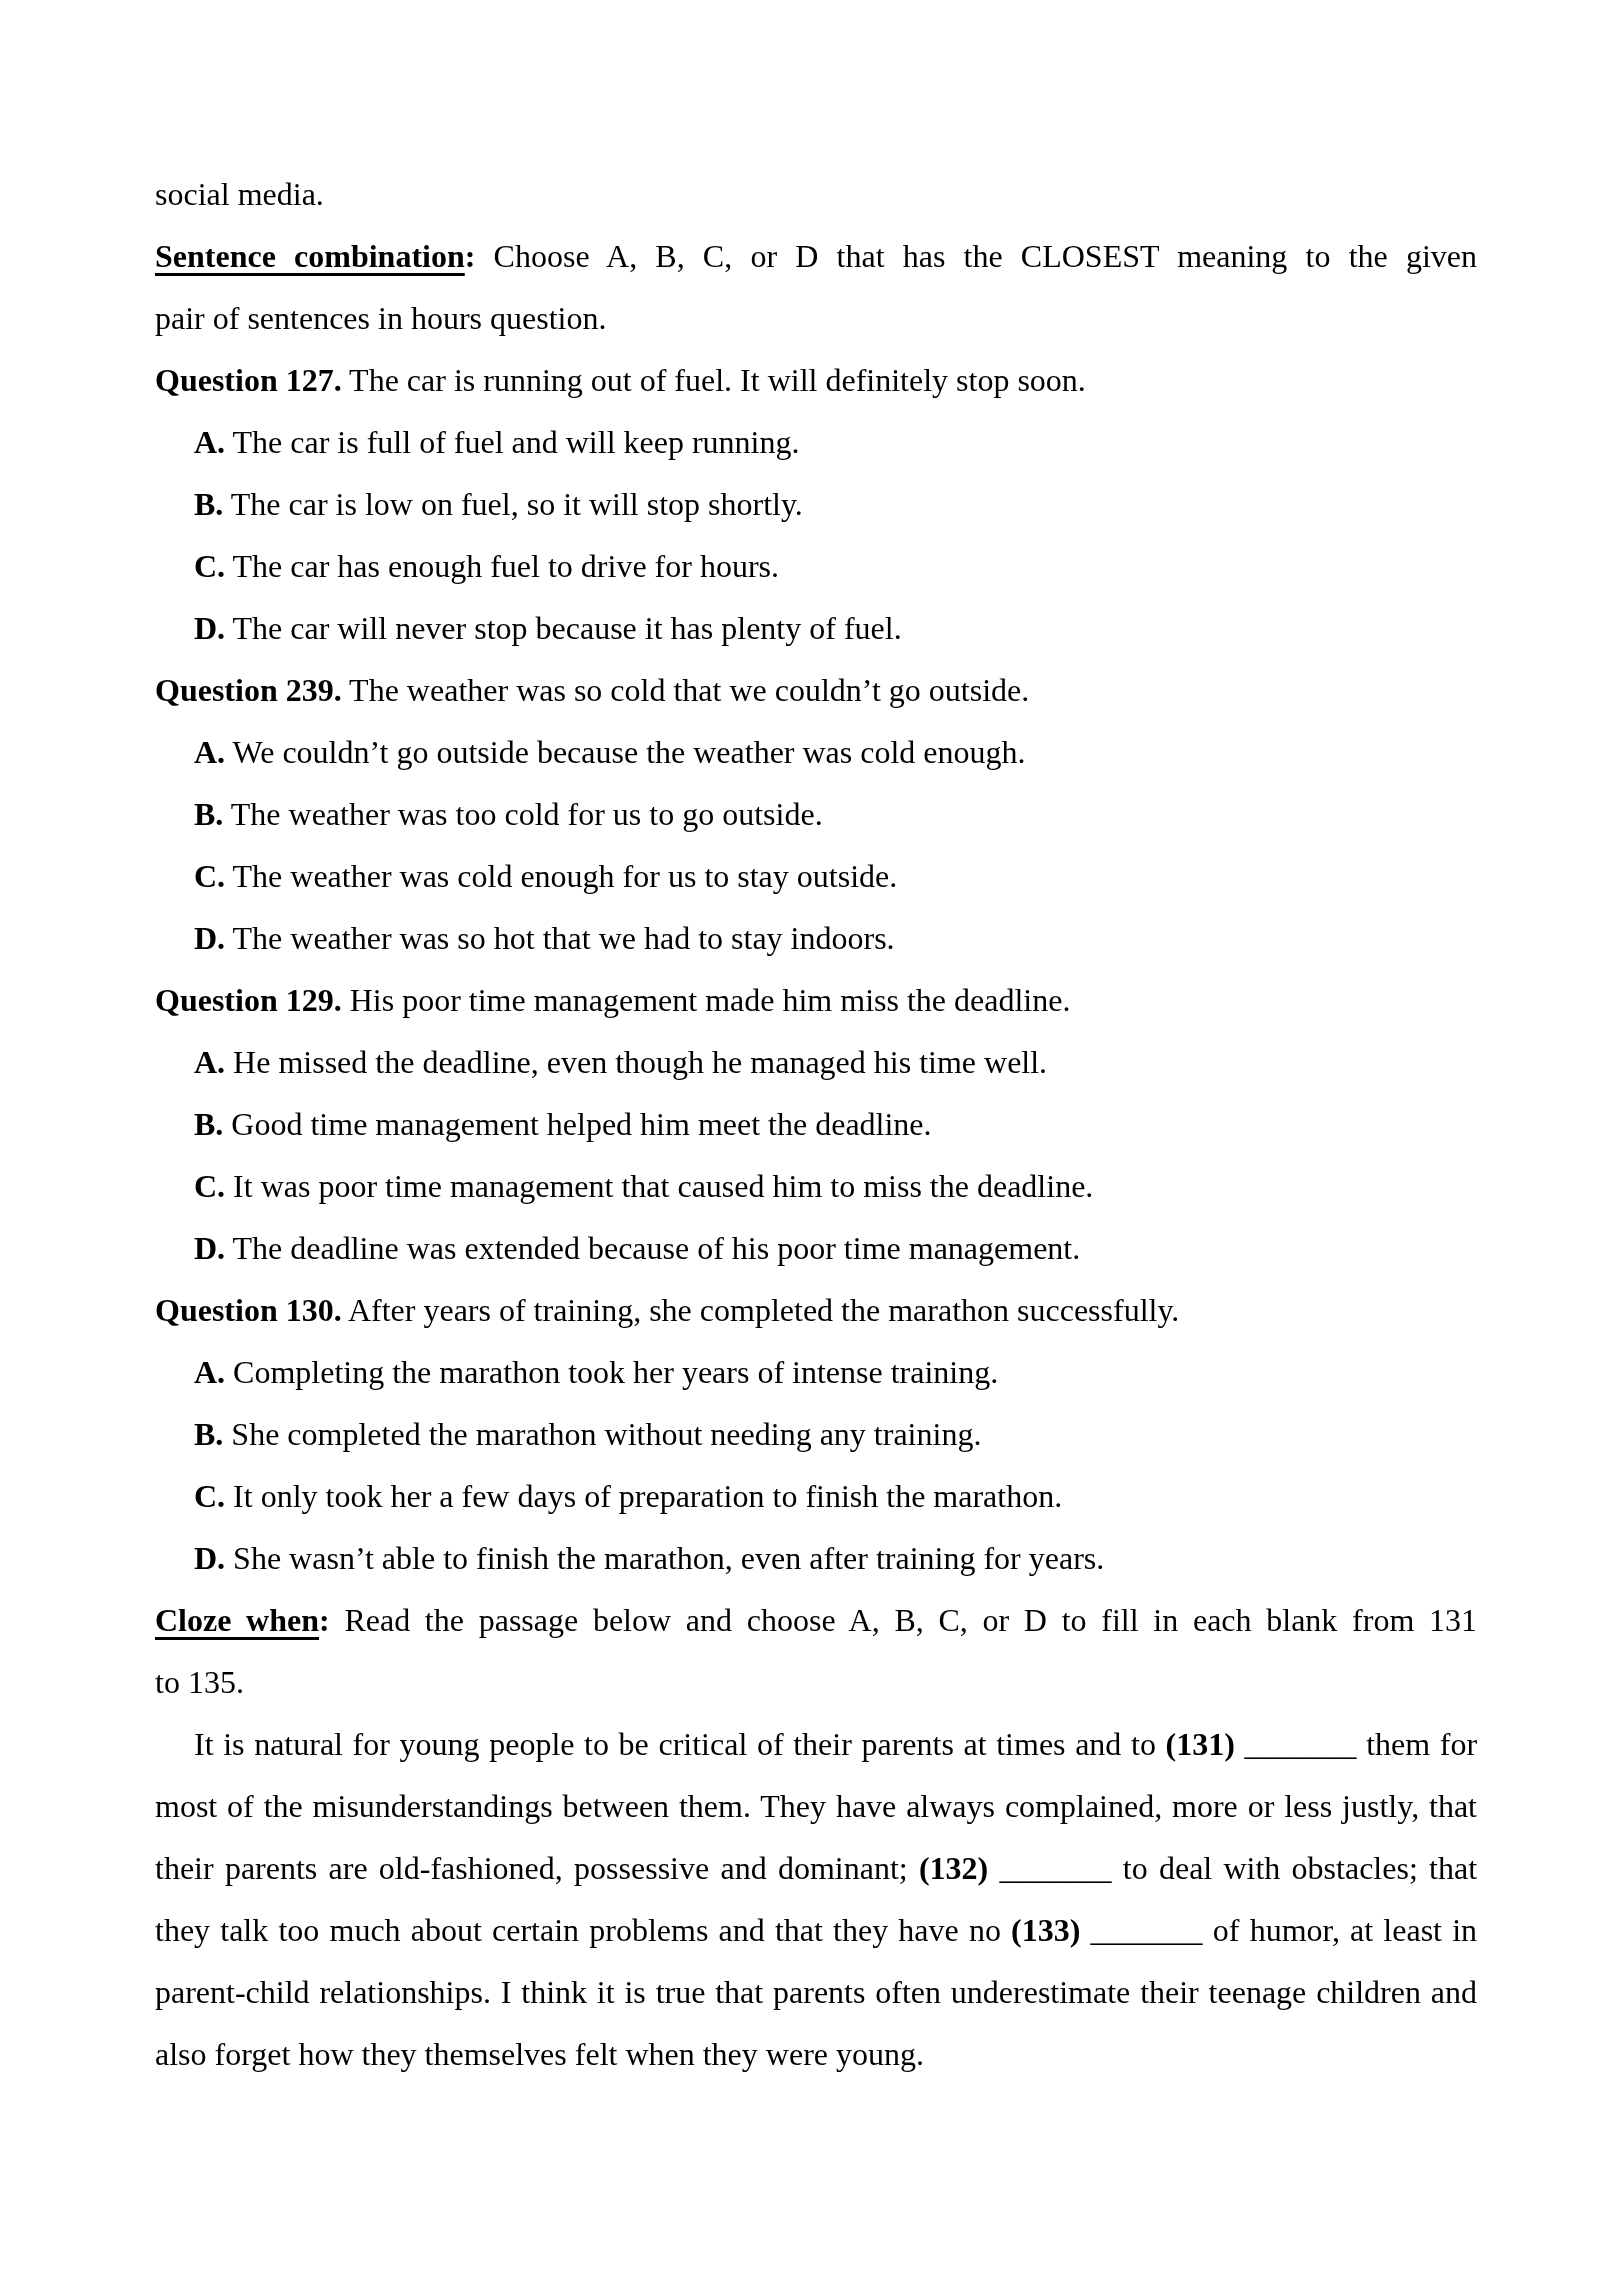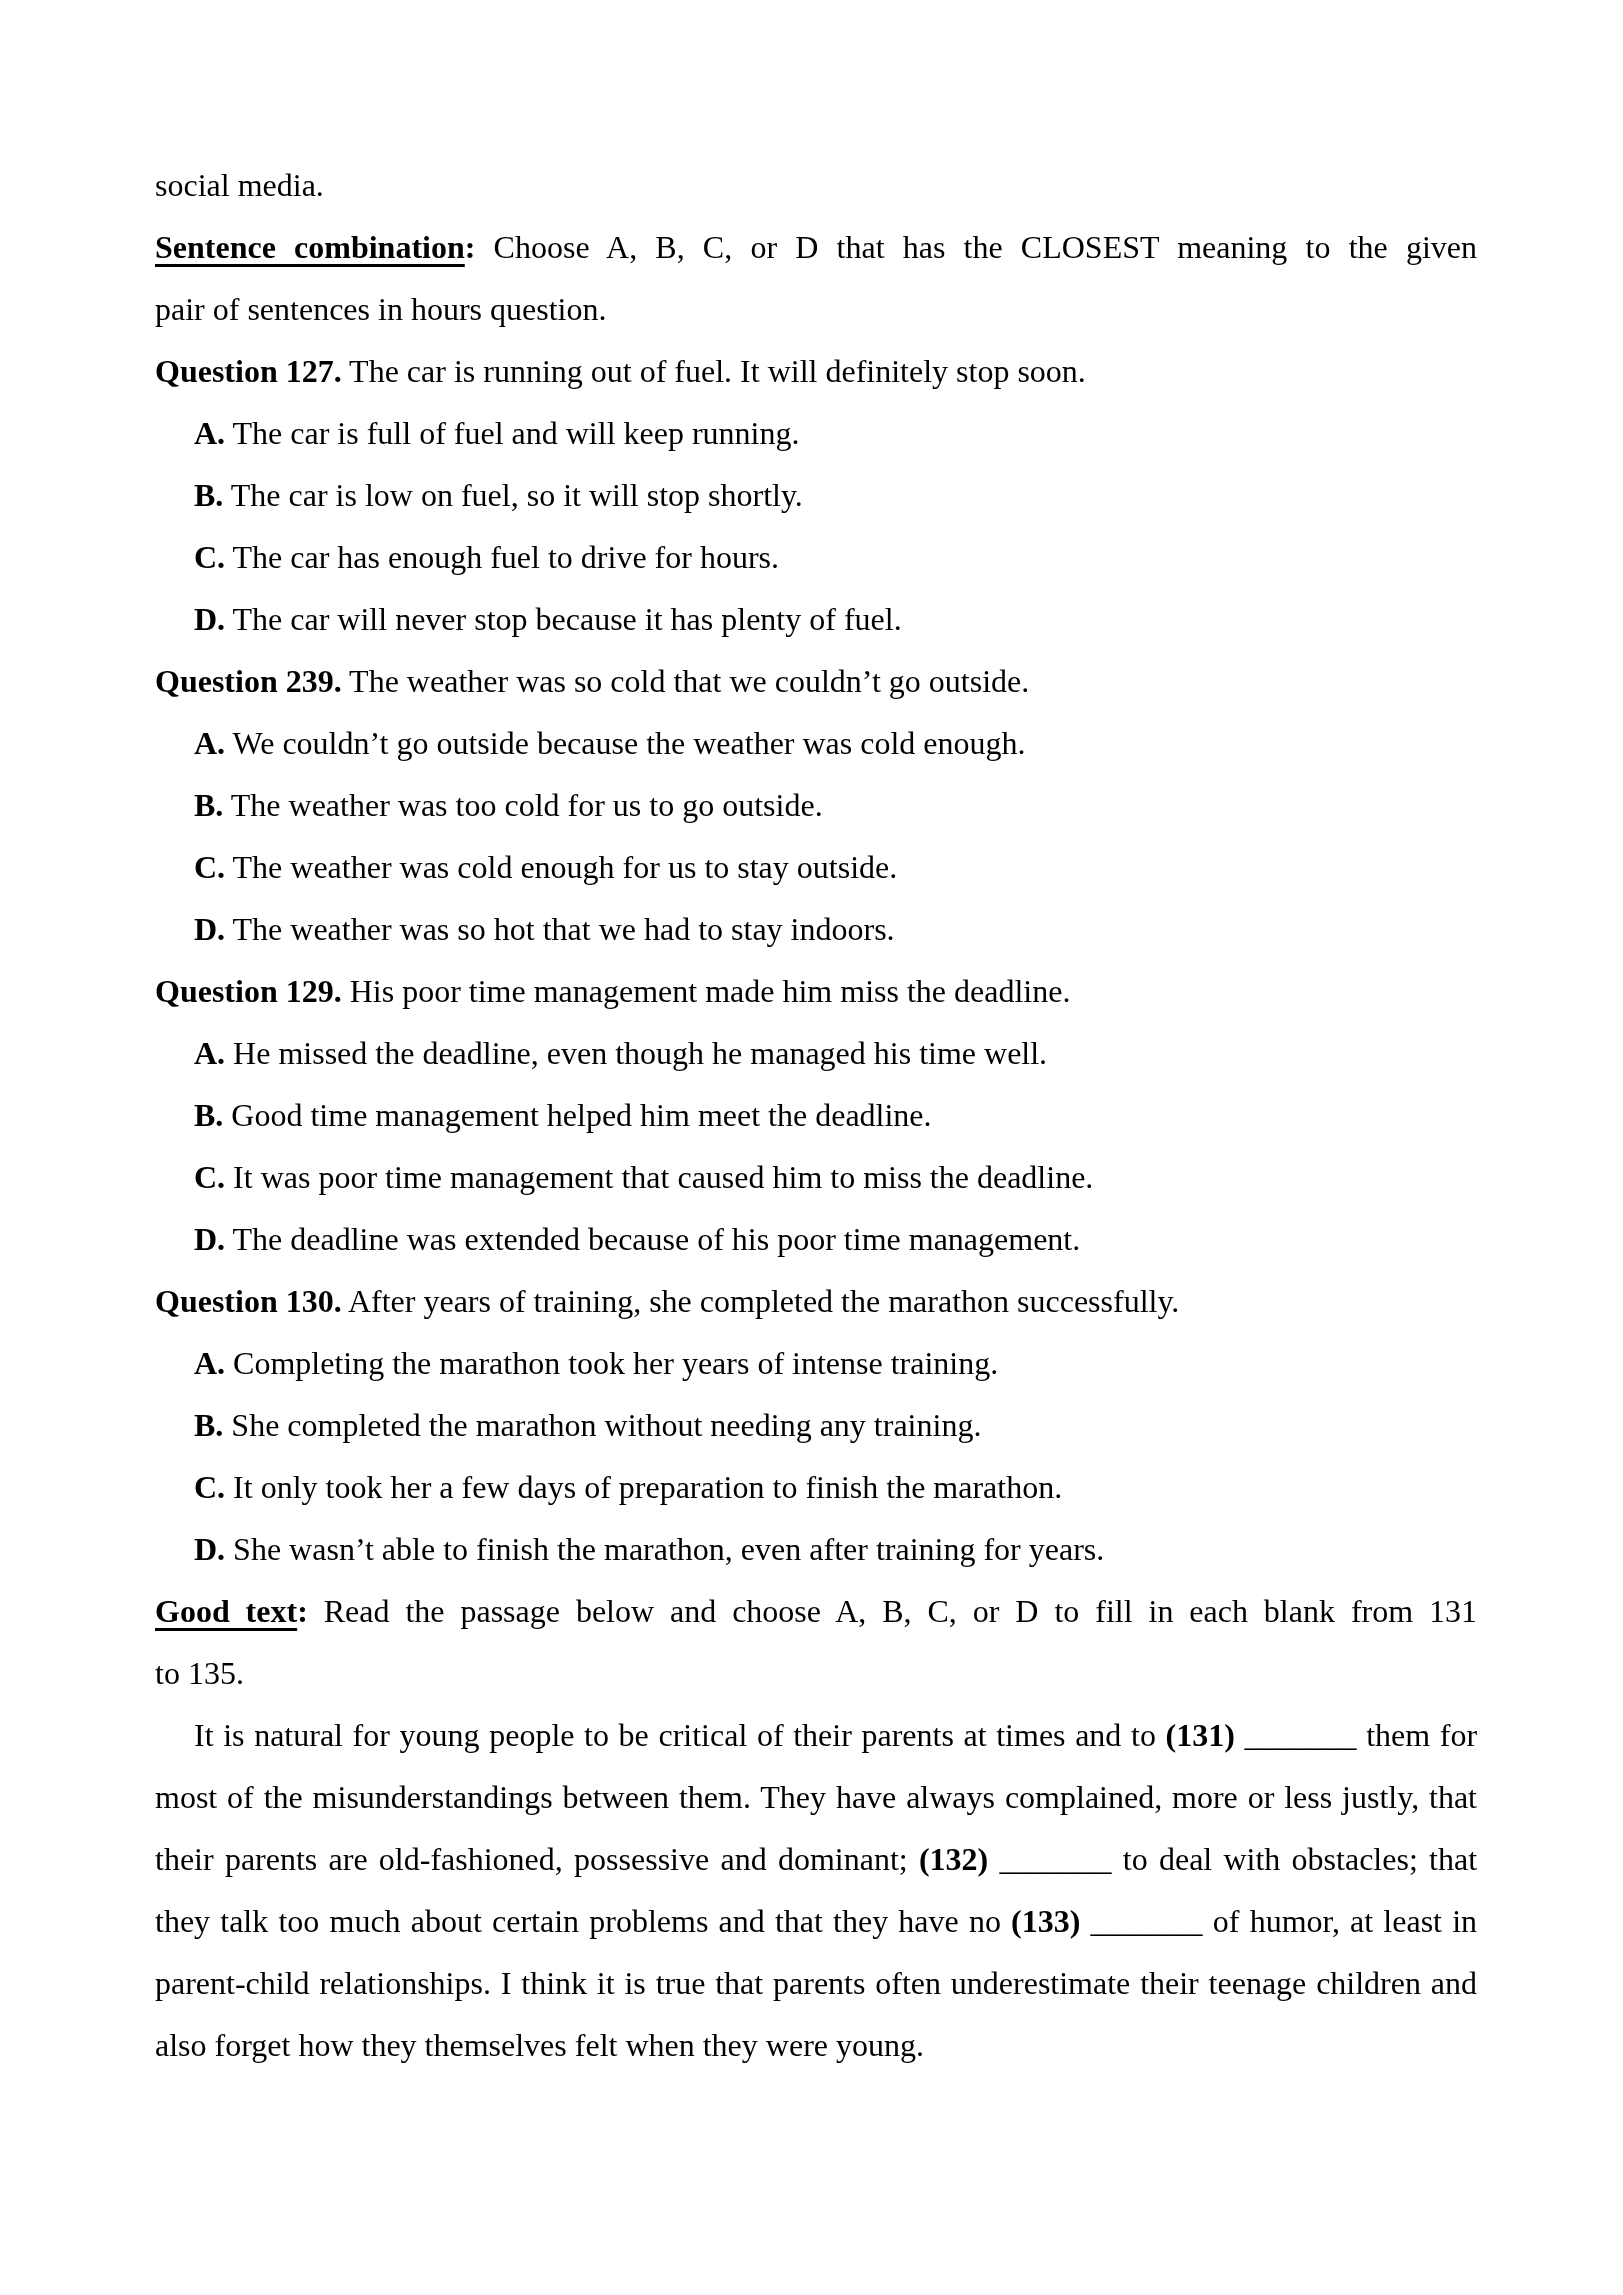--- a/index.html
+++ b/index.html
@@ -7,21 +7,21 @@
       width: 1623px;
       height: 2295px;
       position: relative;
       overflow: hidden;
       font-family: "Liberation Serif", "DejaVu Serif", serif;
       color: #000000;
     }
     .page {
       position: absolute;
       left: 155px;
-      top: 154px;
+      top: 163px;
       width: 1322px;
       font-size: 32px;
       line-height: 62px;
     }
     .line { display: block; white-space: nowrap; }
     .justify { text-align: justify; text-align-last: justify; white-space: normal; }
     .indent { padding-left: 39px; }
     b, .bold { font-weight: bold; }
     .u { text-decoration: underline; text-decoration-thickness: 3.1px; text-underline-offset: 5.5px; }
     .para {
@@ -69,20 +69,20 @@
     <div>
       <span class="line"><b>Question 130.</b> <span>After years of training, she completed the marathon successfully.</span></span>
       <span class="line indent"><b>A.</b> <span>Completing the marathon took her years of intense training.</span></span>
       <span class="line indent"><b>B.</b> <span>She completed the marathon without needing any training.</span></span>
       <span class="line indent"><b>C.</b> <span>It only took her a few days of preparation to finish the marathon.</span></span>
       <span class="line indent"><b>D.</b> <span>She wasn’t able to finish the marathon, even after training for years.</span></span>
     </div>
   </div>
 
   <div>
-    <span class="line justify"><b class="u">Good text</b><b>:</b> <span>Read the passage below and choose A, B, C, or D to fill in each blank from 131</span></span>
+    <span class="line justify"><b class="u">Cloze when</b><b>:</b> <span>Read the passage below and choose A, B, C, or D to fill in each blank from 131</span></span>
     <span class="line">to 135.</span>
 
     <div class="para"><span>It is natural for young people to be critical of their parents at times and to</span> <b>(131)</b> <span class="blank">_______</span> <span>them for most of the misunderstandings between them. They have always complained, more or less justly, that their parents are old-fashioned, possessive and dominant;</span> <b>(132)</b> <span class="blank">_______</span> <span>to deal with obstacles; that they talk too much about certain problems and that they have no</span> <b>(133)</b> <span class="blank">_______</span> <span>of humor, at least in parent-child relationships. I think it is true that parents often underestimate their teenage children and also forget how they themselves felt when they were young.</span></div>
   </div>
 
 </div>
 
 
 </body></html>

